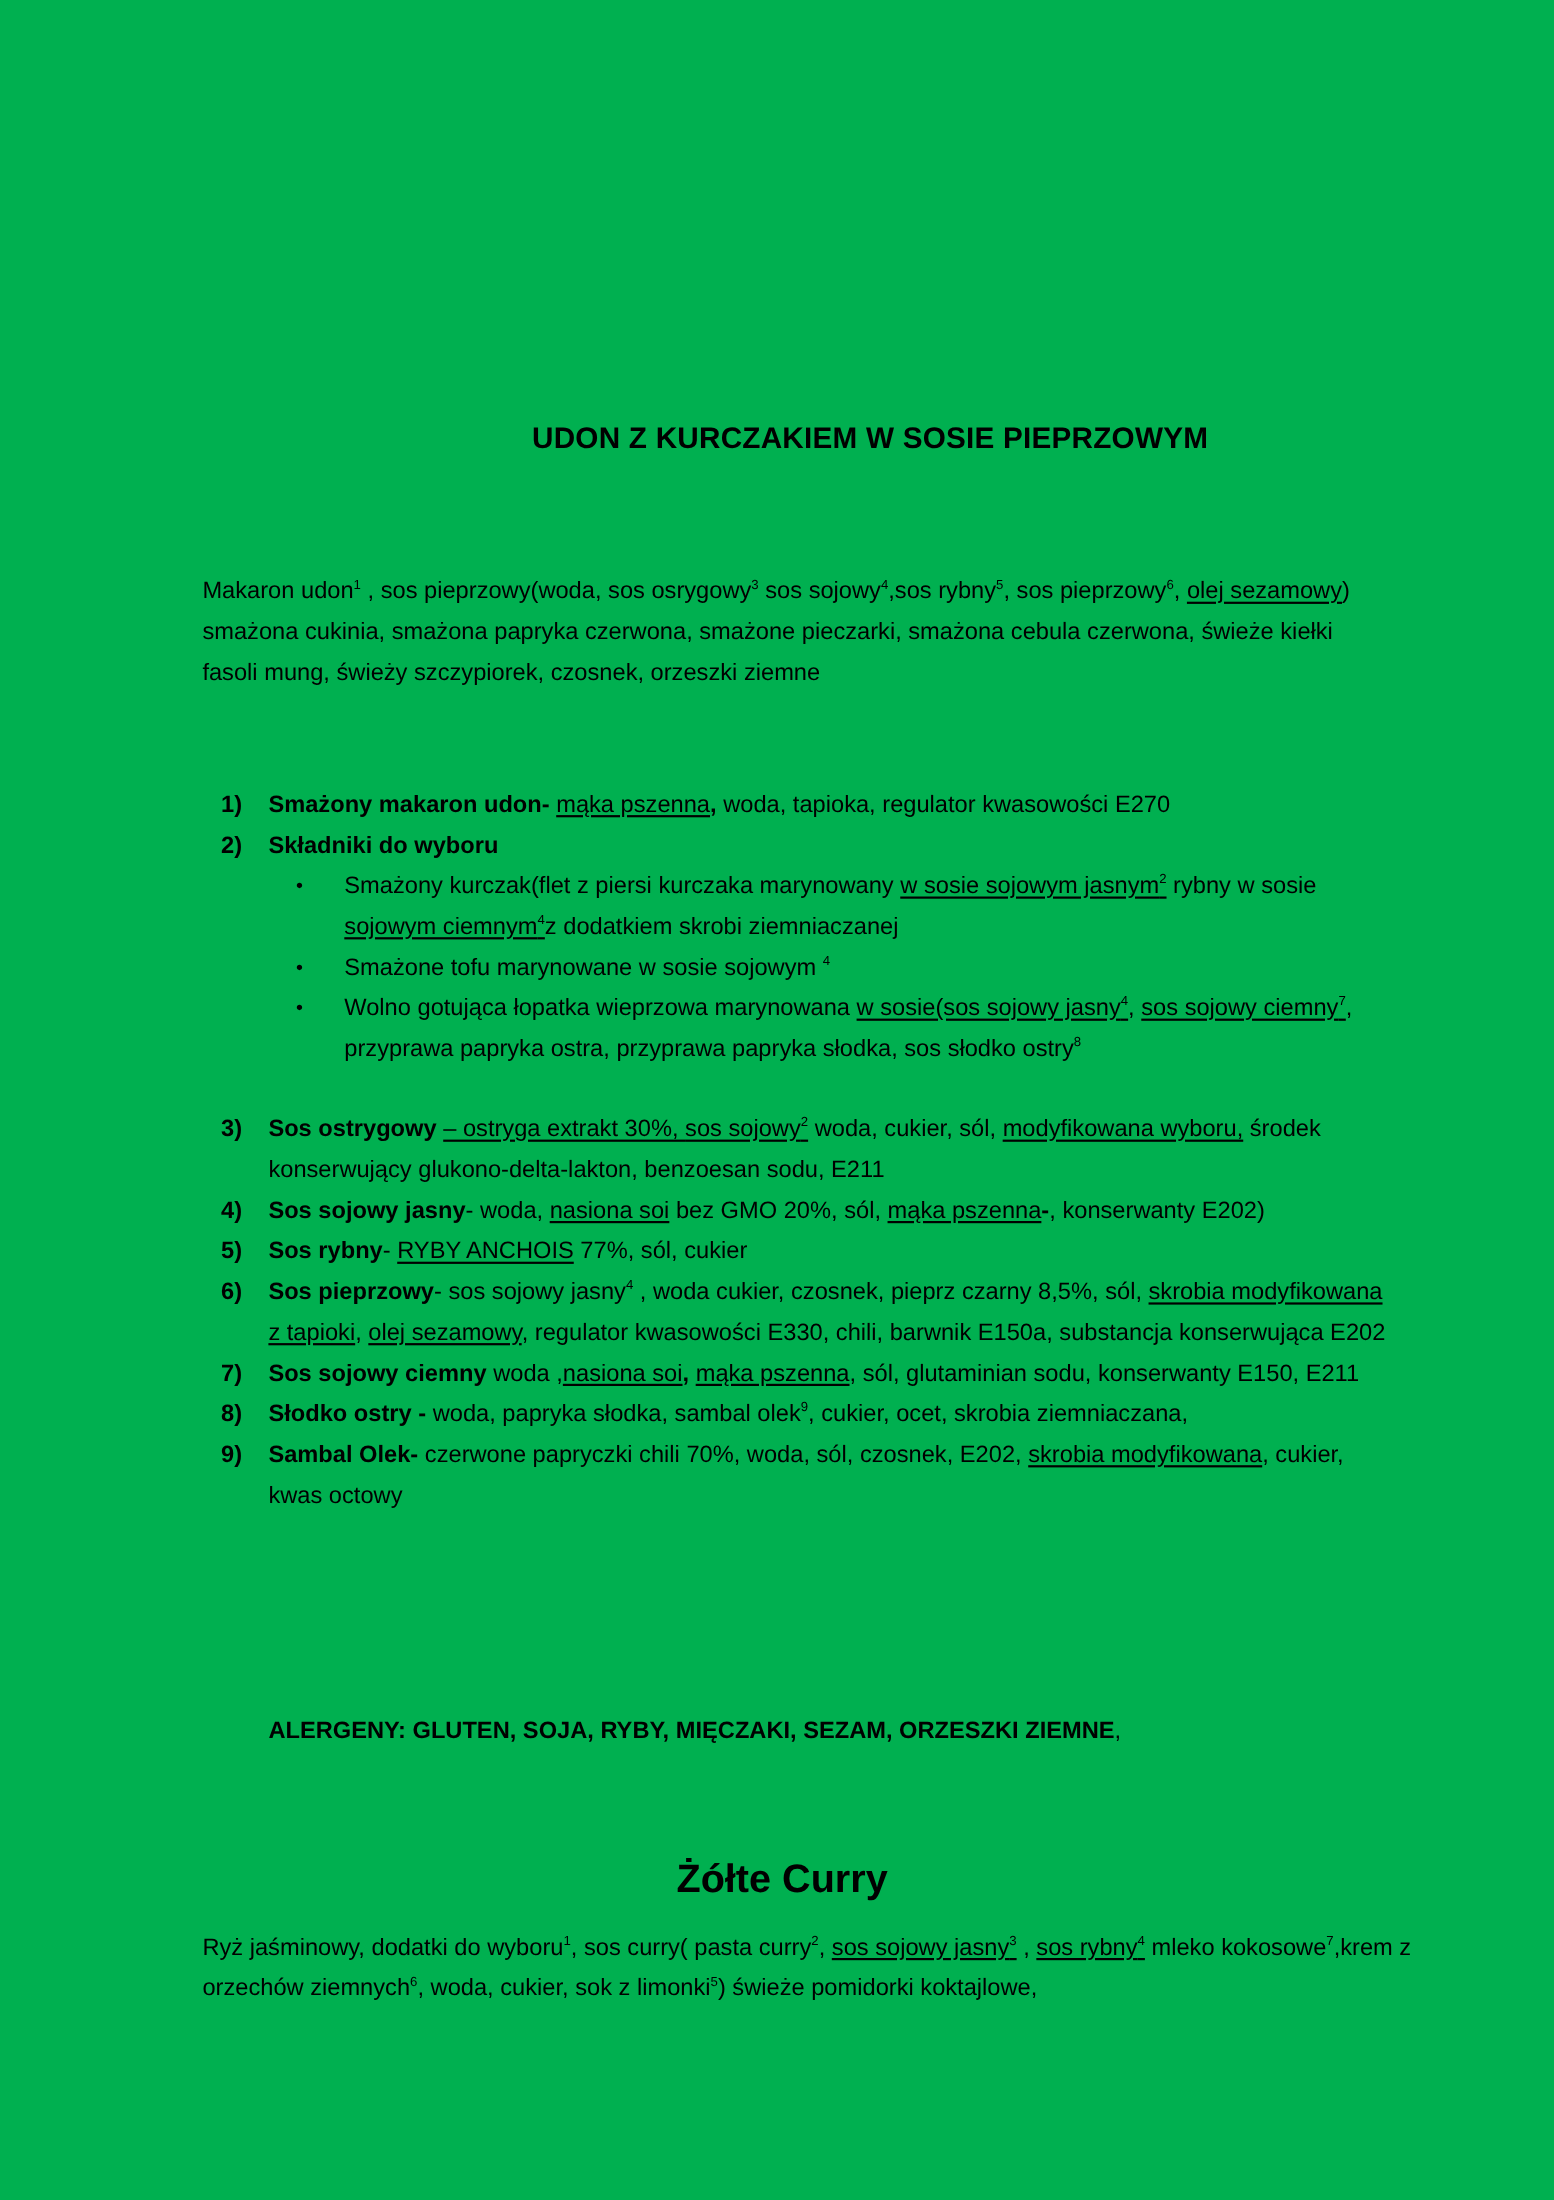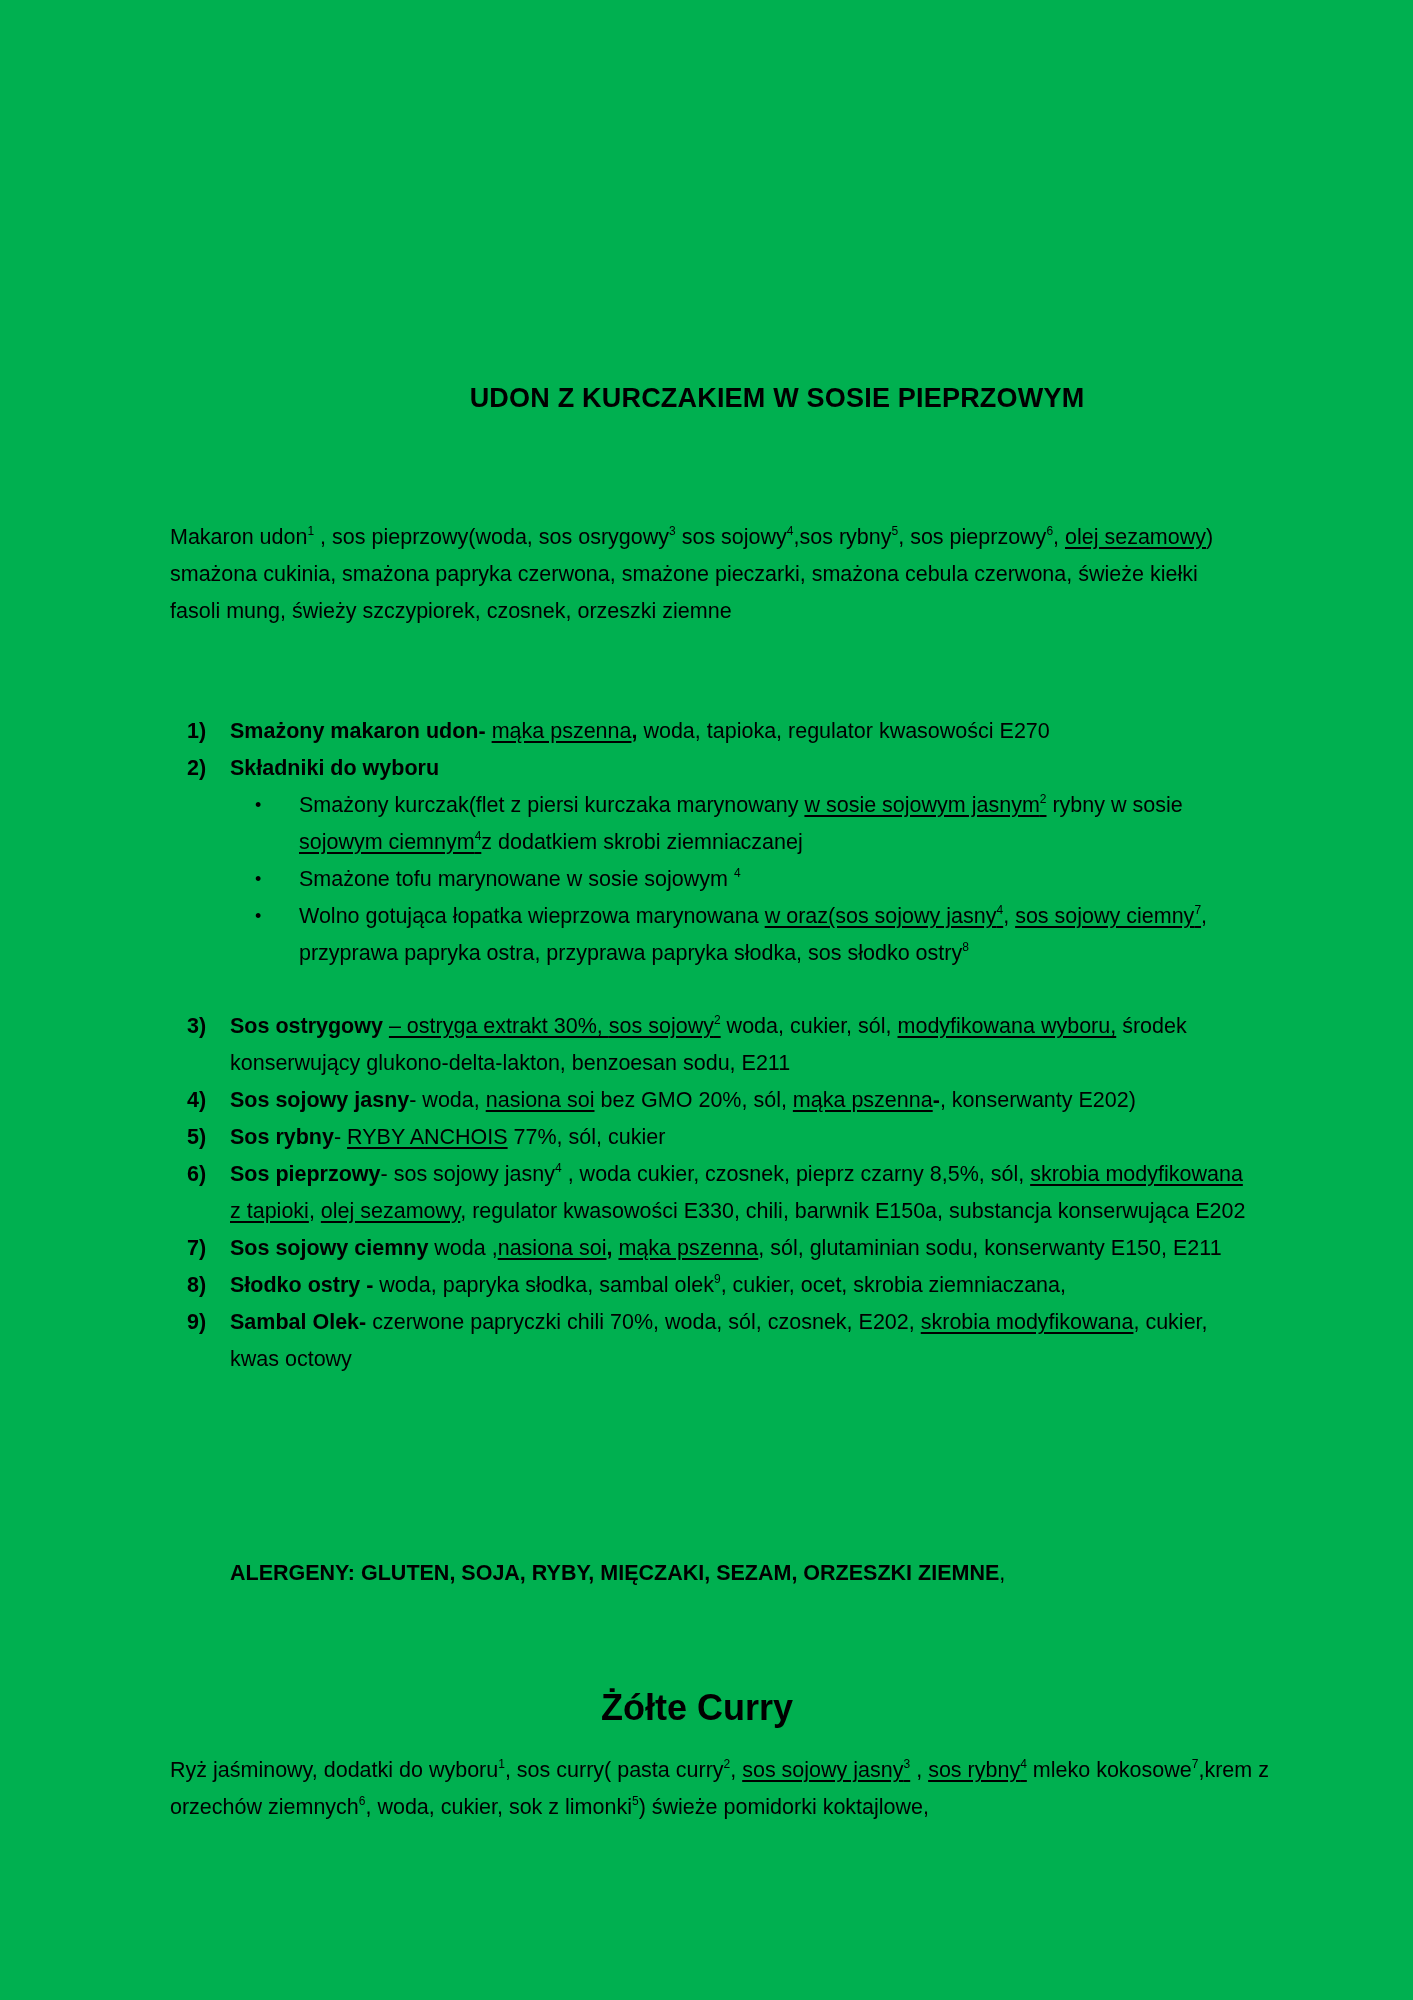--- a/index.html
+++ b/index.html
@@ -10,21 +10,21 @@
       width: 1413px;
       height: 2000px;
       background: #00b050;
       color: #000;
       font-family: "Liberation Sans", sans-serif;
       position: relative;
       overflow: hidden;
     }
     .page {
       position: absolute;
-      left: 2px; top: 0;
+      left: 16px; top: 0;
       width: 1245px;
       height: 2000px;
     }
     .title1 {
       position: absolute;
       top: 383px;
       left: 0;
       width: 1550px;
       text-align: center;
       font-size: 27px;
@@ -115,21 +115,21 @@
     </li>
     <li style="padding-left:0">
       <ul class="sublist">
         <li>
           <span class="bullet">•</span><span>Smażony kurczak(flet z piersi kurczaka marynowany </span><u><span>w sosie sojowym jasnym</span><sup>2</sup></u><span> rybny w sosie </span><u><span>sojowym ciemnym</span><sup>4</sup></u><span>z dodatkiem skrobi ziemniaczanej</span>
         </li>
         <li>
           <span class="bullet">•</span><span>Smażone tofu marynowane w sosie sojowym </span><sup>4</sup>
         </li>
         <li>
-          <span class="bullet">•</span><span>Wolno gotująca łopatka wieprzowa marynowana </span><u><span>w oraz(sos  sojowy jasny</span><sup>4</sup></u><span>, </span><u><span> sos sojowy ciemny</span><sup>7</sup></u><span>, przyprawa papryka ostra, przyprawa papryka słodka,  sos słodko ostry</span><sup>8</sup>
+          <span class="bullet">•</span><span>Wolno gotująca łopatka wieprzowa marynowana </span><u><span>w sosie(sos  sojowy jasny</span><sup>4</sup></u><span>, </span><u><span> sos sojowy ciemny</span><sup>7</sup></u><span>, przyprawa papryka ostra, przyprawa papryka słodka,  sos słodko ostry</span><sup>8</sup>
         </li>
       </ul>
     </li>
     <li class="gap"></li>
     <li>
       <span class="num">3)</span><b>Sos ostrygowy </b><u>– ostryga extrakt 30%, </u><span> </span><u><span> sos sojowy</span><sup>2</sup></u><span> woda, cukier, sól, </span><u>modyfikowana wyboru,</u><span> środek konserwujący glukono-delta-lakton, benzoesan sodu, E211</span>
     </li>
     <li>
       <span class="num">4)</span><b>Sos sojowy jasny</b><span>- woda, </span><u>nasiona soi</u><span> bez GMO 20%, sól, </span><u>mąka pszenna</u><b>-</b><span>, konserwanty E202)</span>
     </li>

